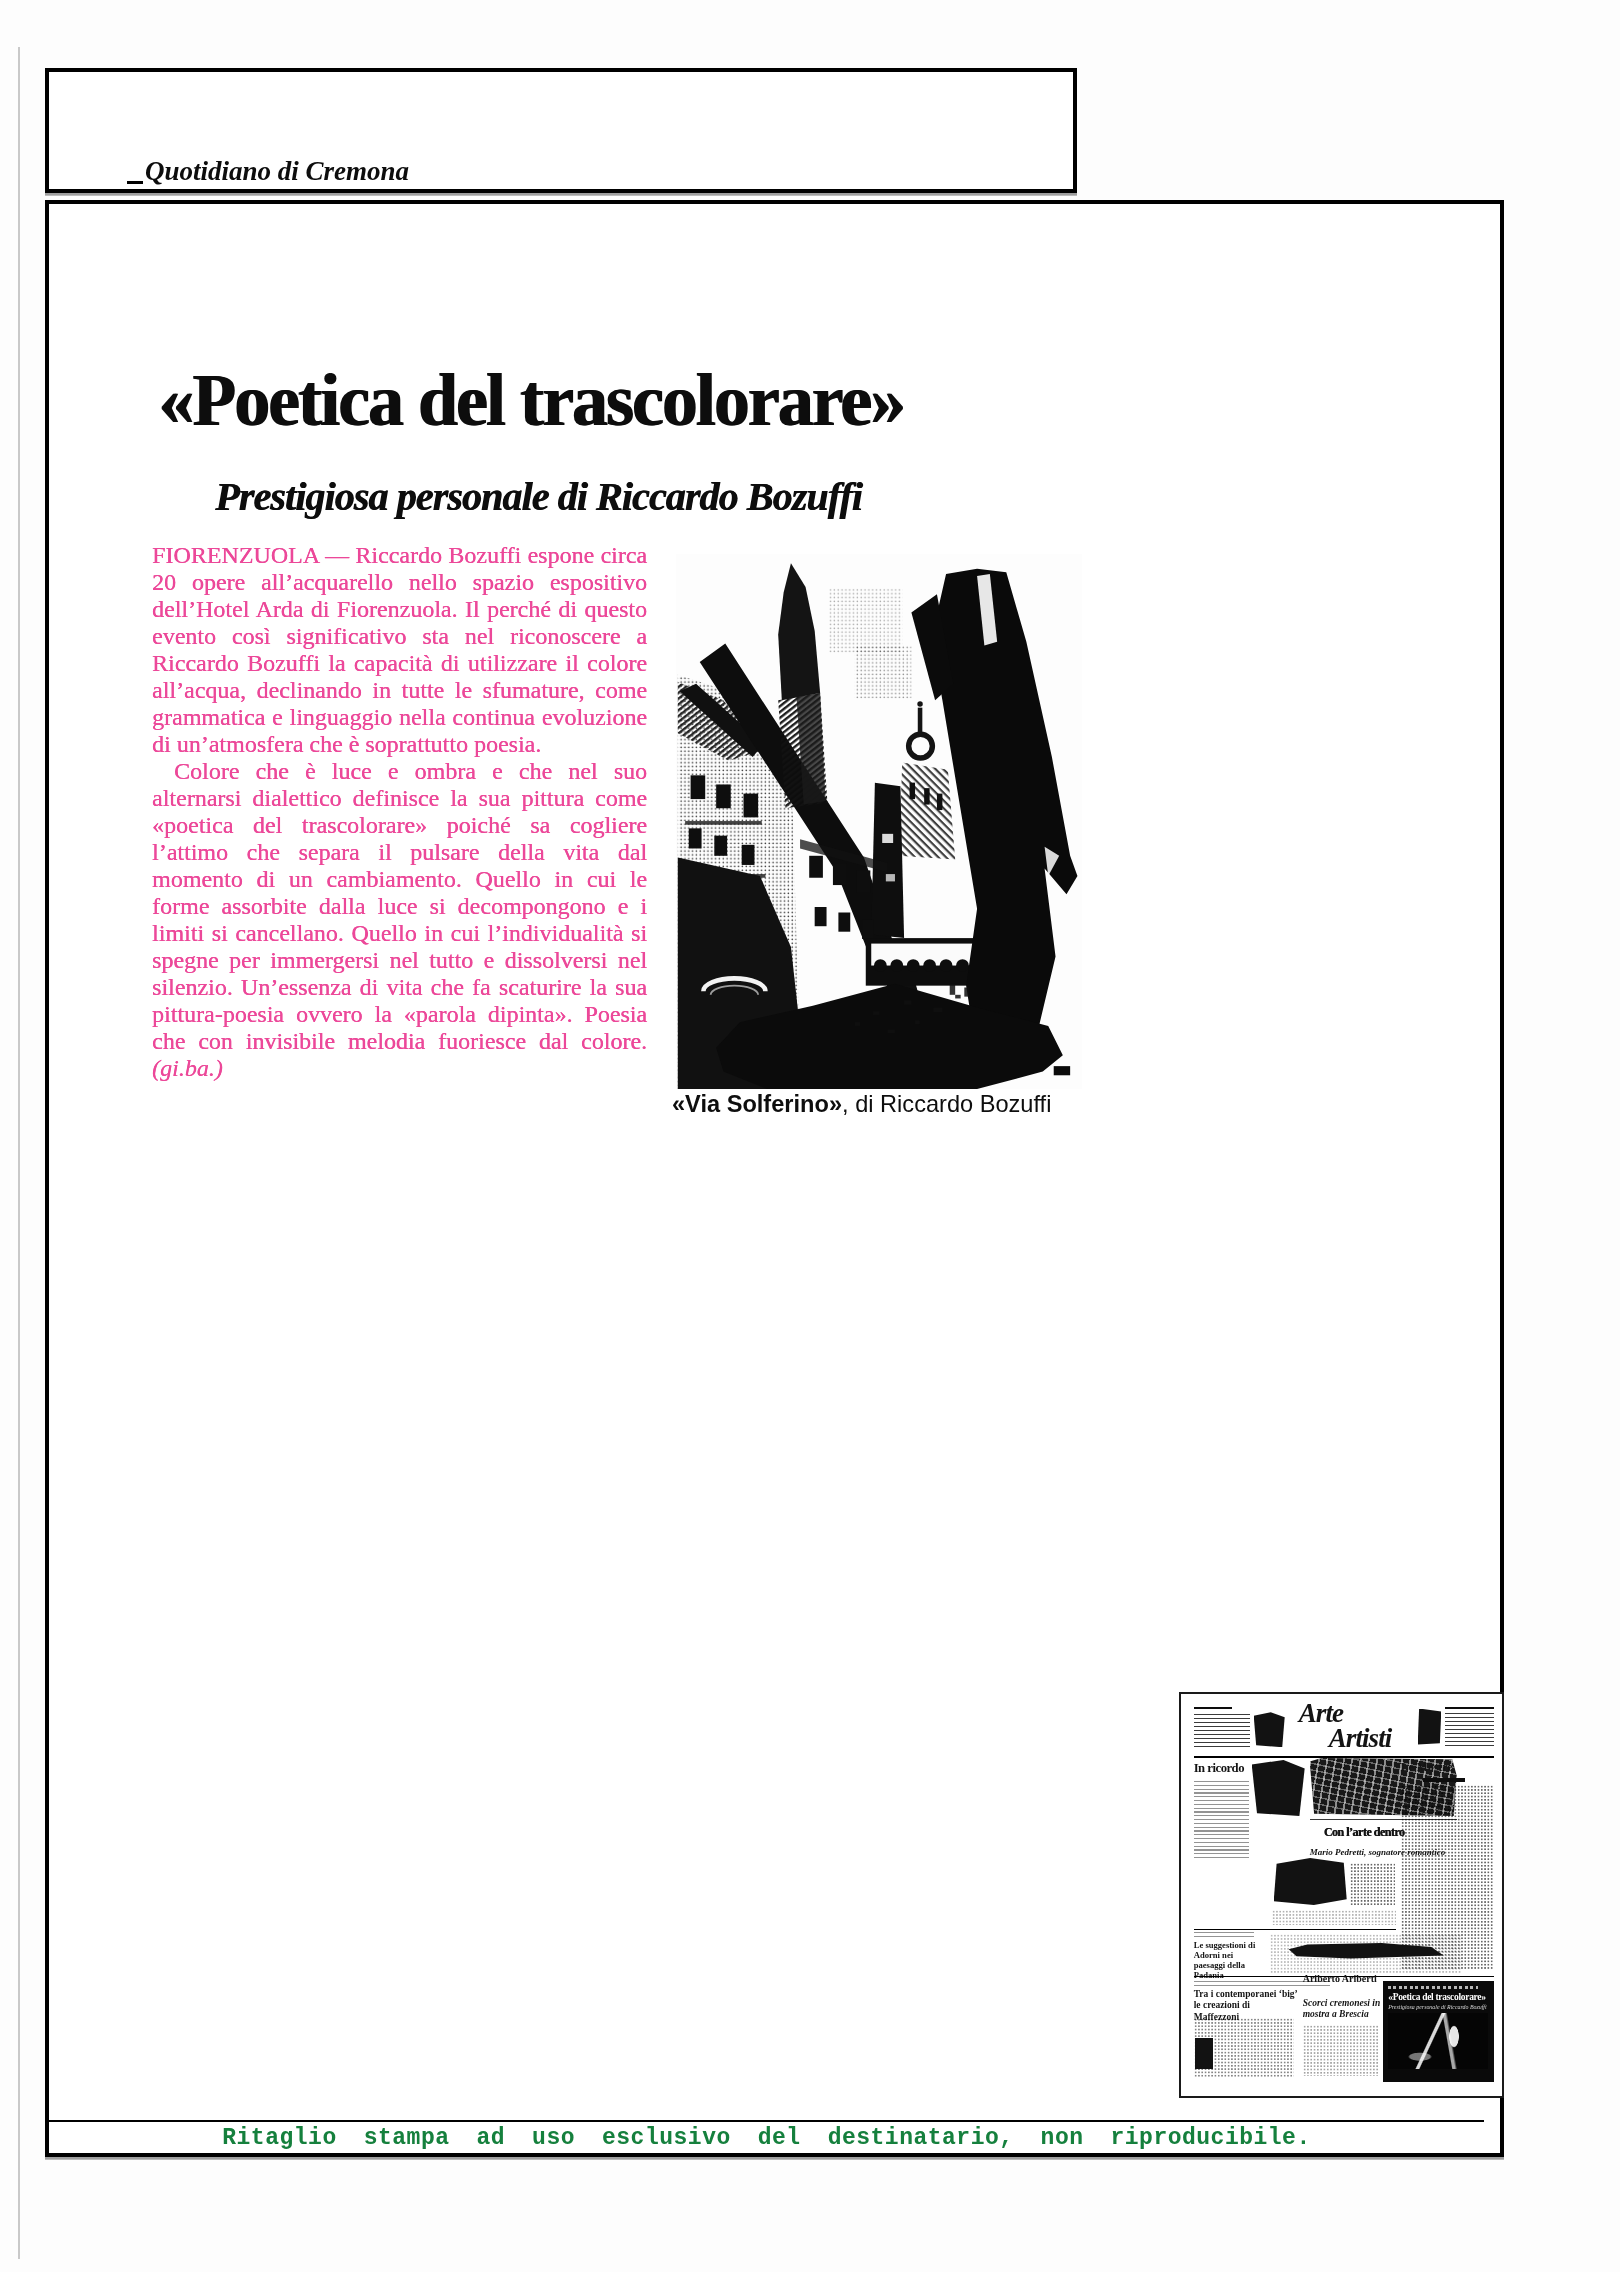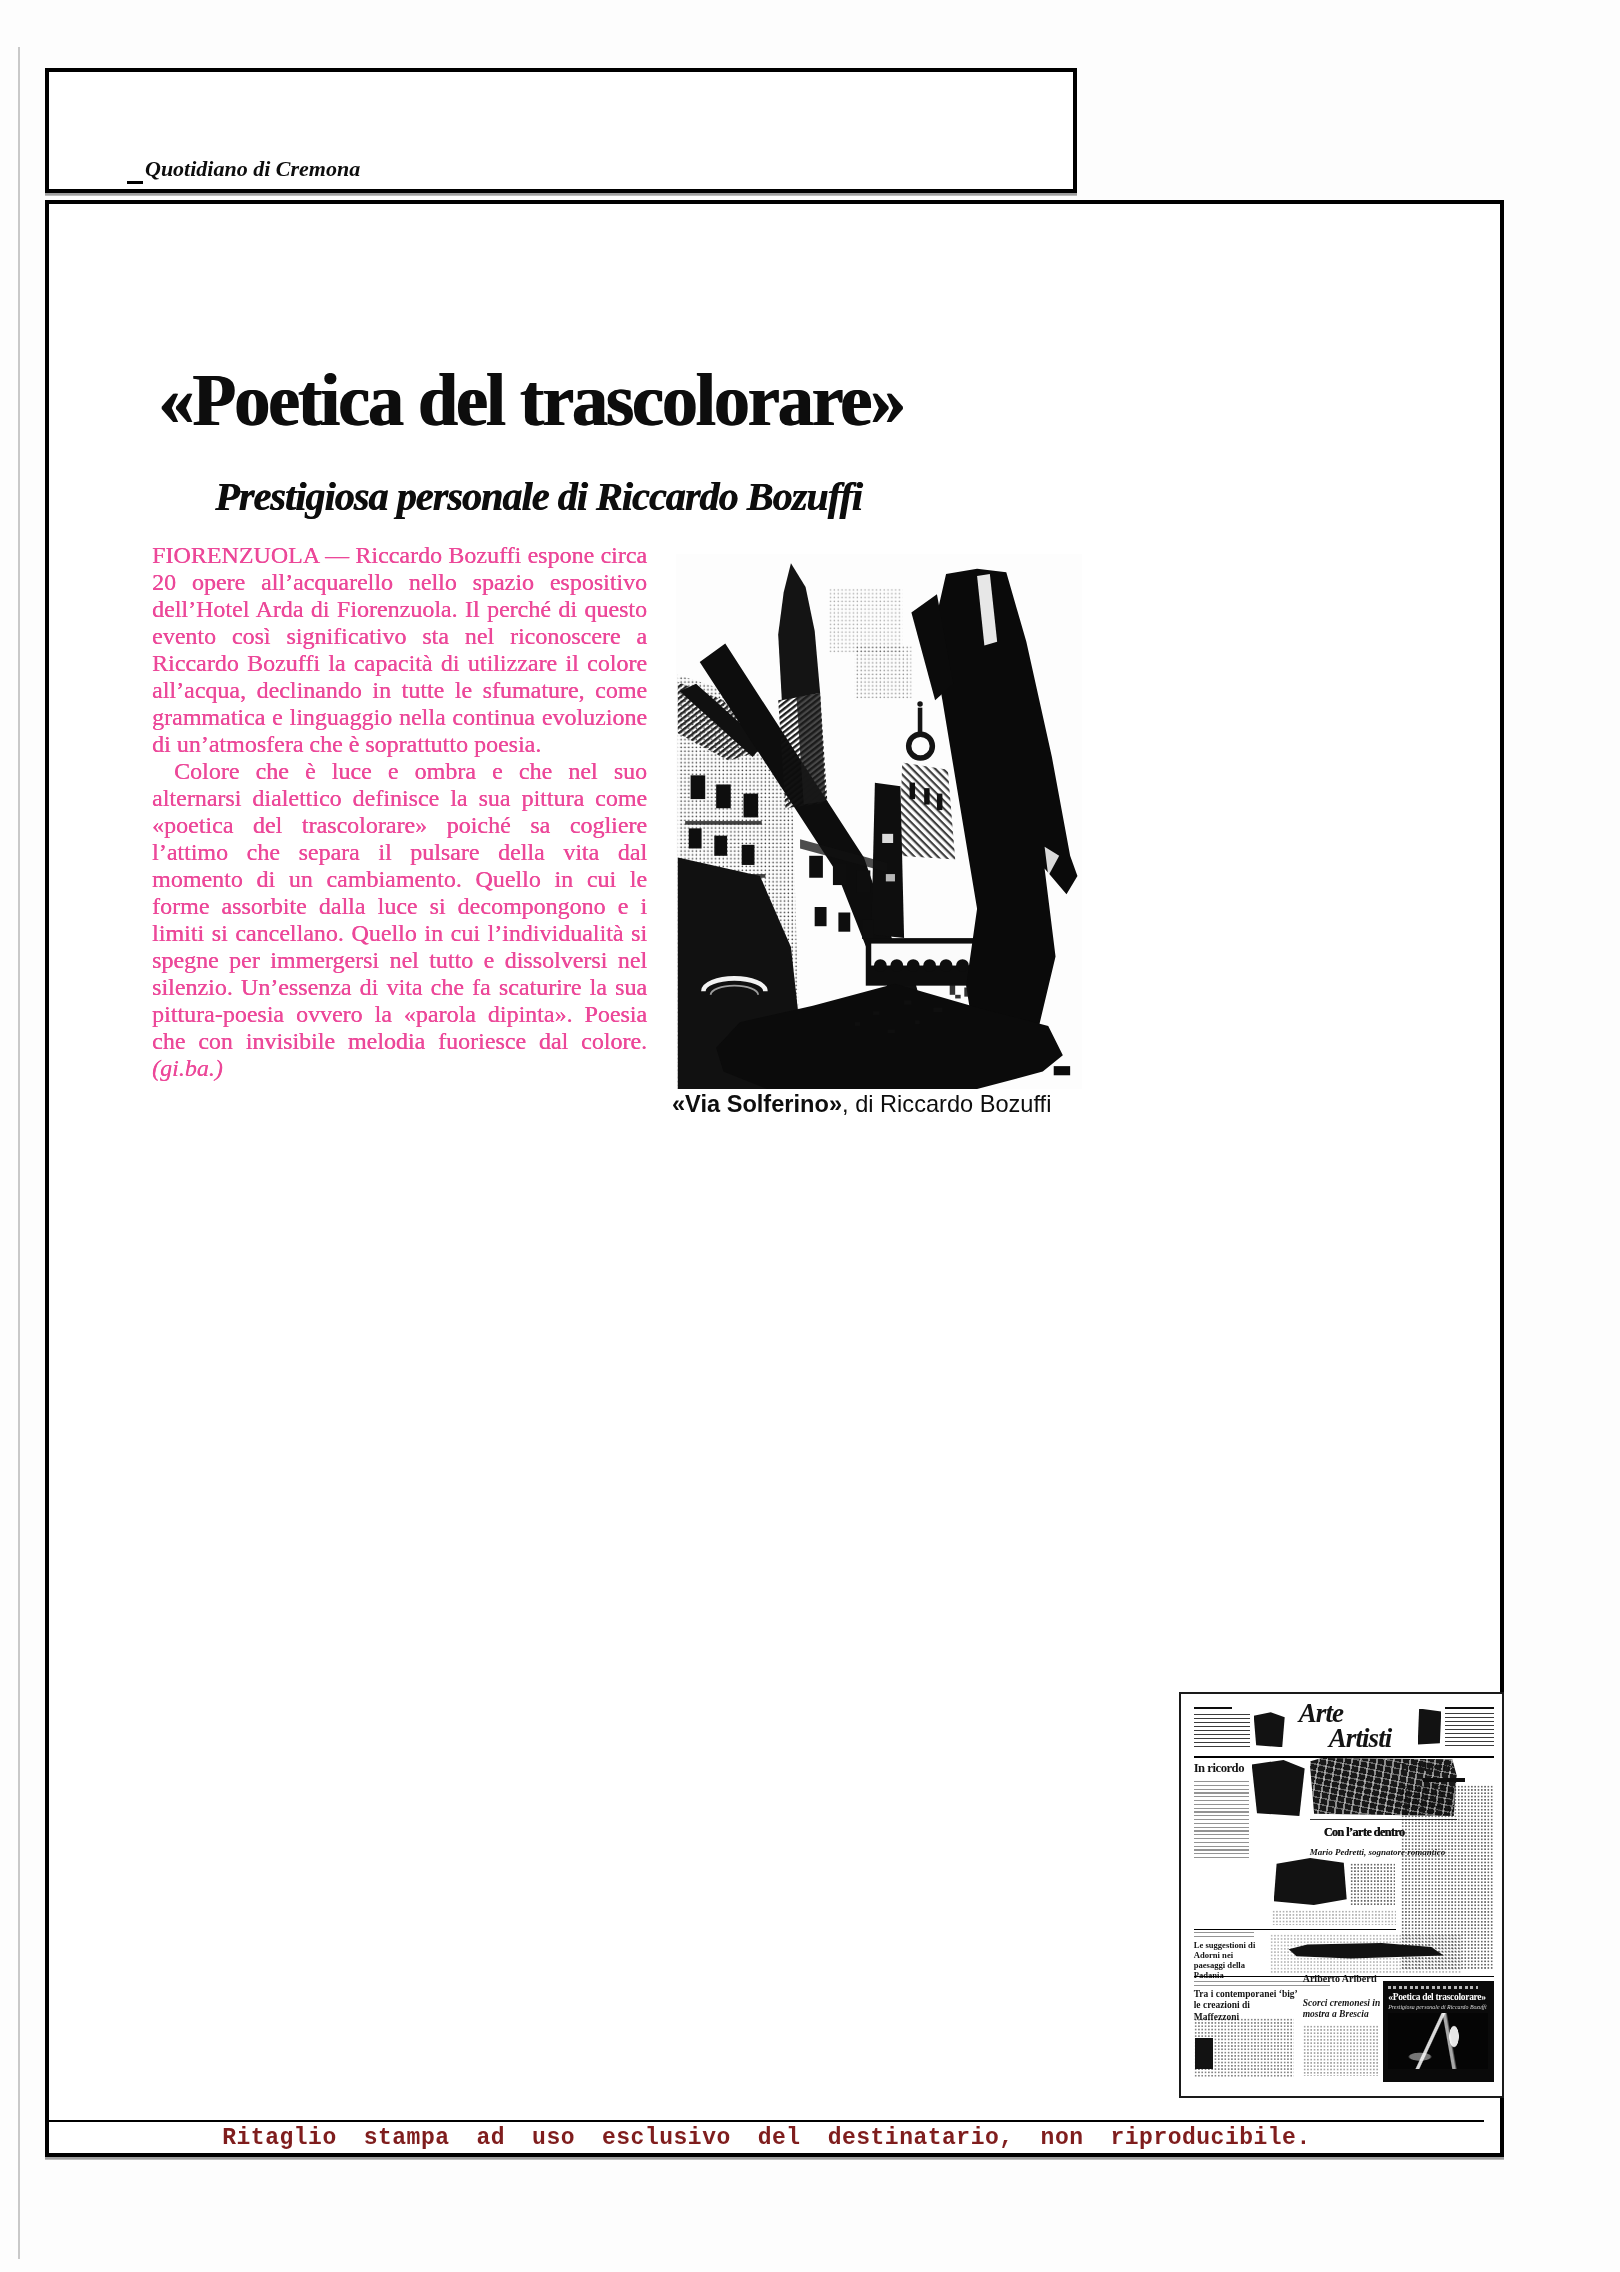--- a/index.html
+++ b/index.html
@@ -12,21 +12,21 @@
   
   .logo-box {
     position:absolute; left:45px; top:68px; width:1032px; height:125px;
     border:4.5px solid #000; box-sizing:border-box; background:#fff; box-shadow:0 2.7px 0 #9e9e9e;
   }
   .logo-title {
     position:absolute; left:45px; top:11px; font-size:60px; font-weight:bold;
     letter-spacing:-0.9px; text-shadow:1.1px 0 0 currentColor; white-space:nowrap;
   }
   .logo-sub {
-    position:absolute; left:96px; top:84px; font-size:22px; font-style:italic; font-weight:bold;
+    position:absolute; left:96px; top:84px; font-size:27px; font-style:italic; font-weight:bold;
     white-space:nowrap;
   }
   .logo-dash { position:absolute; left:78px; top:109px; width:15.5px; height:2.7px; background:#000; }
 
   .meta-box {
     position:absolute; left:1088px; top:68px; width:416px; height:125px;
     border:4.5px solid #000; box-sizing:border-box; background:#fff; box-shadow:0 2.7px 0 #9e9e9e;
     padding:11.8px 0 0 22px;
   }
   .meta-row { display:flex; align-items:center; height:33px; }
@@ -121,21 +121,21 @@
       linear-gradient(80deg, transparent 58%, rgba(255,255,255,.65) 59%, rgba(255,255,255,.65) 61%, transparent 63%),
       radial-gradient(ellipse 8.2px 18px at 66% 42%, rgba(255,255,255,.9) 55%, transparent 62%),
       radial-gradient(ellipse 20px 7.3px at 32% 78%, rgba(255,255,255,.45) 50%, transparent 60%);
   }
 
   
   .footer-strip {
     position:absolute; left:0; right:16px; bottom:0; height:31px; border-top:2.7px solid #000;
     display:flex; align-items:center; justify-content:center;
     font-family:"Liberation Mono", monospace; font-weight:bold; font-size:23px;
-    letter-spacing:0.5px; word-spacing:12.7px; color:#7f1d1d; background:#fff;
+    letter-spacing:0.5px; word-spacing:12.7px; color:#15803d; background:#fff;
   }
 </style>
 </head>
 <body>
 
 <div class="page">
   <div class="scan-edge"></div>
 
   <div class="logo-box">
     <div class="logo-dash"></div>

